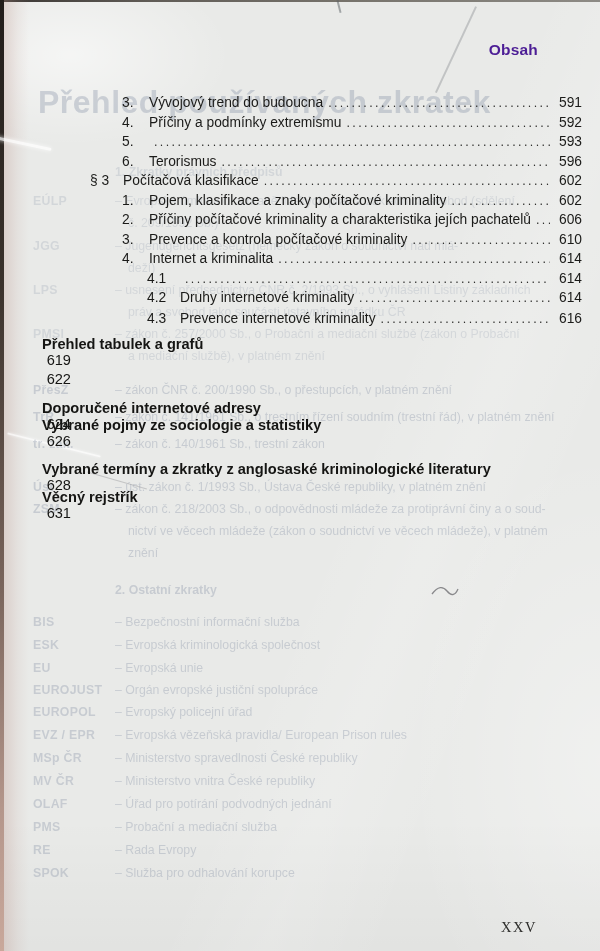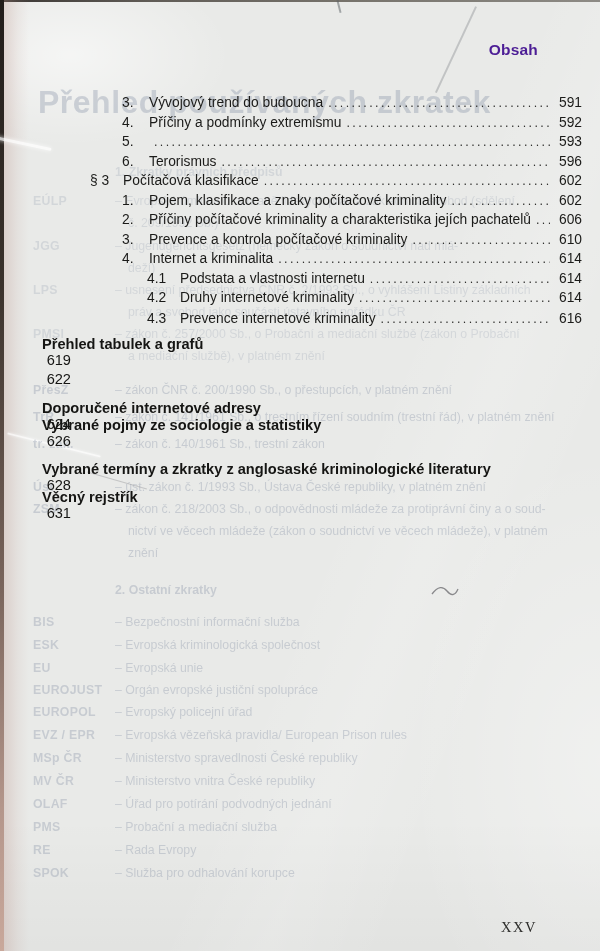--- a/index.html
+++ b/index.html
@@ -253,21 +253,20 @@
         <span class="pg">610</span>
       </div>
       <div class="trow lv-num" style="top: 251px;">
         <span class="num">4.</span>
         <span class="label">Internet a kriminalita</span>
         <span class="dots">................................................................................................................................................................................................................................................</span>
         <span class="pg">614</span>
       </div>
       <div class="trow lv-sub" style="top: 270.5px;">
         <span class="num">4.1</span>
-        <span class="label">Podstata a vlastnosti internetu</span>
         <span class="dots">................................................................................................................................................................................................................................................</span>
         <span class="pg">614</span>
       </div>
       <div class="trow lv-sub" style="top: 290px;">
         <span class="num">4.2</span>
         <span class="label">Druhy internetové kriminality</span>
         <span class="dots">................................................................................................................................................................................................................................................</span>
         <span class="pg">614</span>
       </div>
       <div class="trow lv-sub" style="top: 309.5px; align-items: center;">

